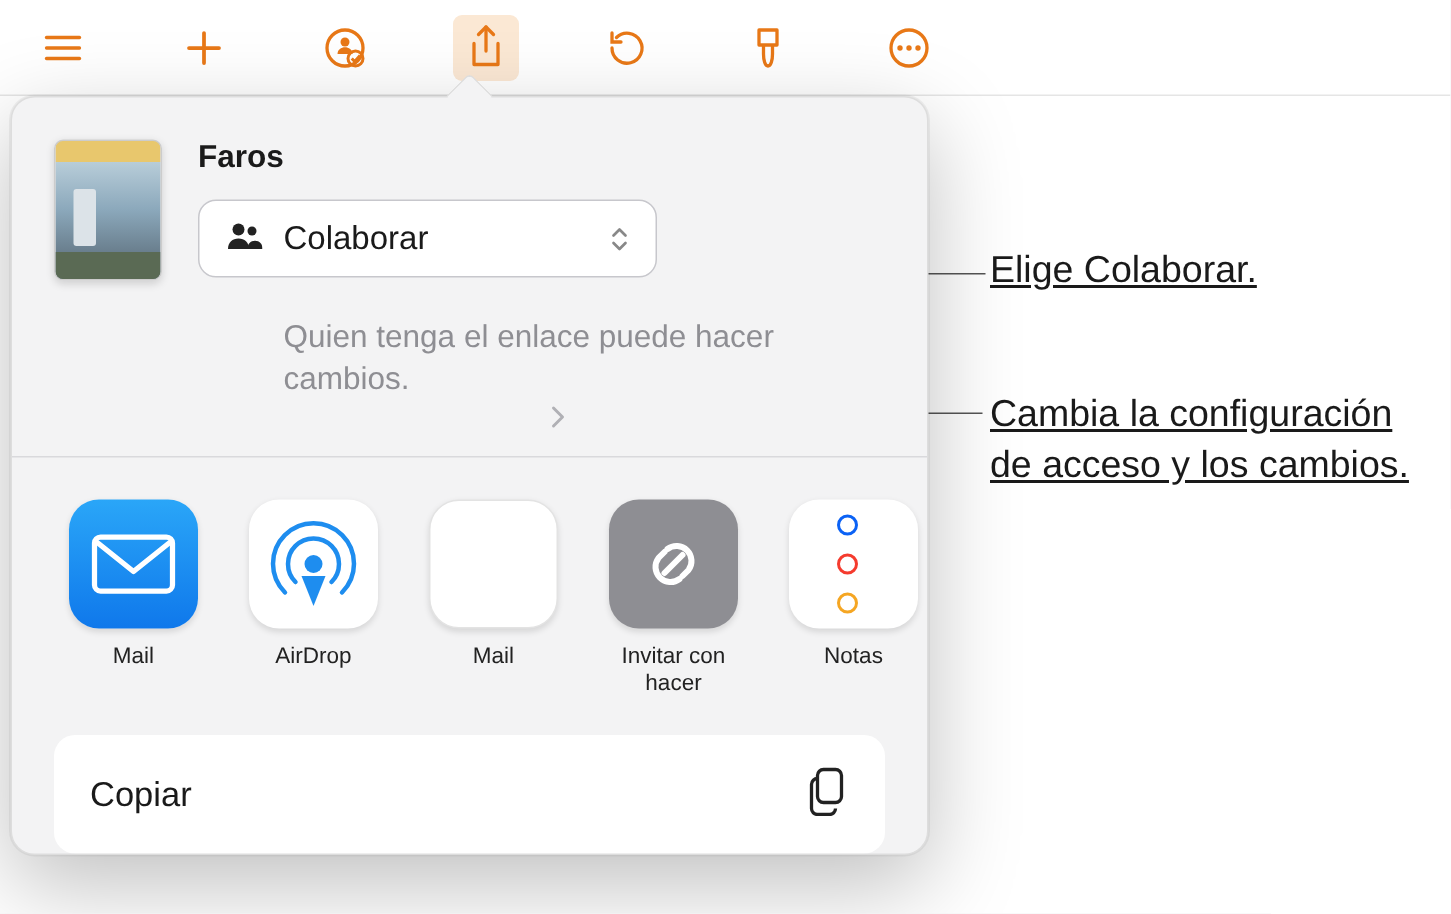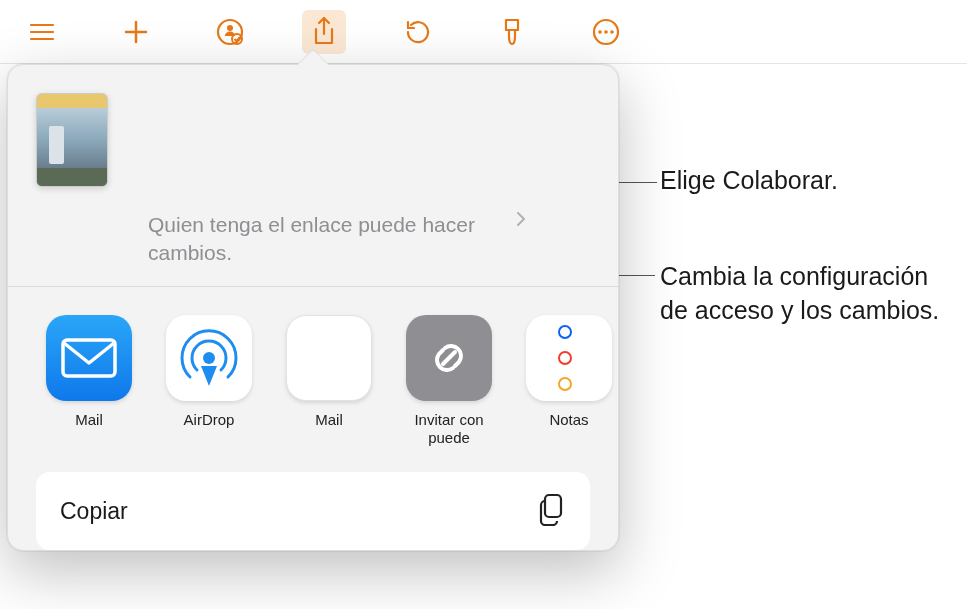--- a/index.html
+++ b/index.html
@@ -121,22 +121,23 @@
     }
     .select-arrows {
       display: flex;
       flex-direction: column;
       gap: 1px;
       color: #888;
     }
     .permission-row {
       padding: 4px 28px 18px 140px;
       display: flex;
-      align-items: flex-start;
+      align-items: center;
       gap: 2px;
+      flex-direction: column;
     }
     .permission-text {
       color: #8e8e93;
       font-size: 21px;
       line-height: 1.35;
       max-width: 360px;
     }
     .chevron-inline {
       color: #b0b0b5;
       display: inline-flex;
@@ -201,20 +202,21 @@
     }
     .action-label {
       font-size: 23px;
       color: #1a1a1a;
     }
     .callout {
       position: absolute;
       font-size: 25px;
       color: #1a1a1a;
       line-height: 1.35;
+      text-decoration: underline;
     }
     .callout.c1 { top: 164px; left: 660px; }
     .callout.c2 { top: 260px; left: 660px; width: 300px; }
     .callout-line {
       position: absolute;
       height: 1px;
       background: #555;
     }
     .line1 { top: 182px; left: 445px; width: 212px; }
     .line2 { top: 275px; left: 268px; width: 387px; }
@@ -272,20 +274,42 @@
         <circle cx="21" cy="15" r="1.8"></circle>
     </svg>
   </div>
 </div>
 
 <div class="share-arrow-pointer"></div>
 
 <div class="share-sheet">
   <div class="share-header">
     <div class="doc-thumb"></div>
+    <div class="share-meta">
+      <div class="doc-title">Faros</div>
+      <div class="collaborate-select">
+        <span>
+          <svg width="24" height="20" viewBox="0 0 24 20" fill="#222">
+            <circle cx="8" cy="6" r="4"></circle>
+              <path d="M1 19 c0-4.5 3-7 7-7 s7 2.5 7 7 Z"></path>
+            <circle cx="17" cy="7" r="3"></circle>
+              <path d="M14 19 c0-3.5 2-5.5 5-5.5 s5 2 5 5.5 Z"></path>
+          </svg>
+        </span>
+        <span class="collaborate-label">Colaborar</span>
+        <span class="select-arrows">
+          <svg width="12" height="8" viewBox="0 0 12 8">
+              <path d="M2 6 L6 2 L10 6" fill="none" stroke="#888" stroke-width="1.8" stroke-linecap="round" stroke-linejoin="round"></path>
+            </svg>
+          <svg width="12" height="8" viewBox="0 0 12 8">
+              <path d="M2 2 L6 6 L10 2" fill="none" stroke="#888" stroke-width="1.8" stroke-linecap="round" stroke-linejoin="round"></path>
+            </svg>
+        </span>
+      </div>
+    </div>
   </div>
 
   <div class="permission-row">
     <span class="permission-text">Quien tenga el enlace puede hacer cambios.</span>
     <span class="chevron-inline">
       <svg width="10" height="16" viewBox="0 0 10 16">
           <path d="M2 2 L8 8 L2 14" fill="none" stroke="#b0b0b5" stroke-width="2" stroke-linecap="round" stroke-linejoin="round"></path>
         </svg>
     </span>
   </div>
@@ -325,21 +349,21 @@
       <div class="app-label">Mail</div>
     </div>
     <div class="app-item">
       <div class="app-icon link-icon">
         <svg width="52" height="52" viewBox="0 0 52 52" fill="none" stroke="#fff" stroke-width="4" stroke-linecap="round">
           <path d="M22 16 a10 10 0 0 1 14 14 l-4 4"></path>
           <path d="M30 36 a10 10 0 0 1 -14 -14 l4 -4"></path>
           <line x1="20" y1="32" x2="32" y2="20"></line>
         </svg>
       </div>
-      <div class="app-label">Invitar con puede</div>
+      <div class="app-label">Invitar con hacer</div>
     </div>
     <div class="app-item">
       <div class="app-icon reminders-icon" style="padding-right:40px;align-items:flex-end">
         <div class="reminders-dot" style="border-color:#0b62f5"></div>
         <div class="reminders-dot" style="border-color:#f53b2e"></div>
         <div class="reminders-dot" style="border-color:#f5a623"></div>
       </div>
       <div class="app-label">Notas</div>
     </div>
   </div>

